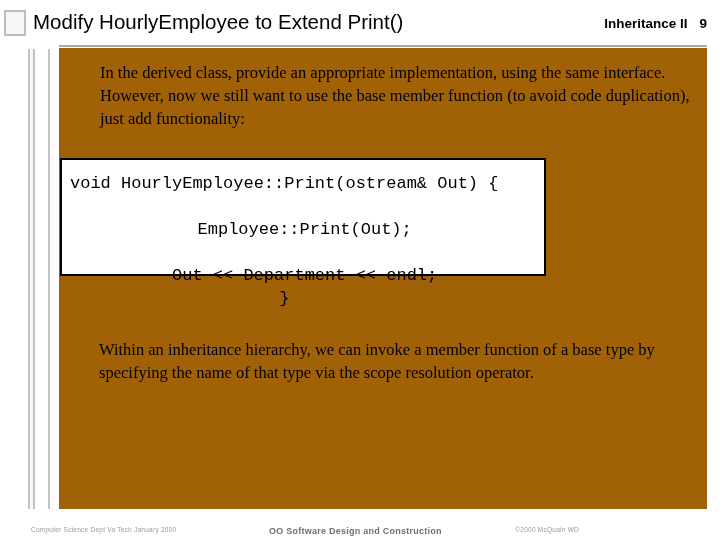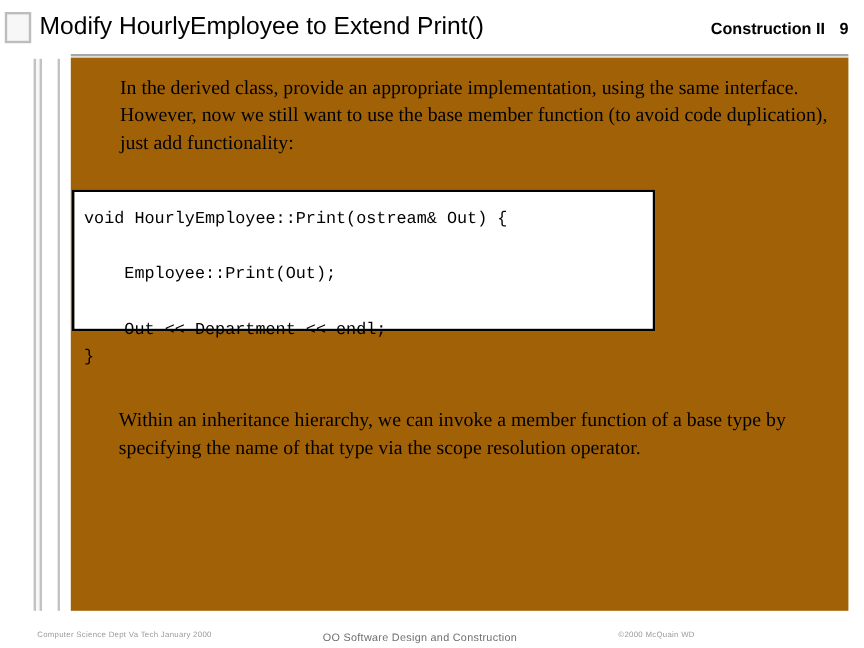--- a/index.html
+++ b/index.html
@@ -140,62 +140,64 @@
     height: 118px;
     background: #ffffff;
     border: 2px solid #000000;
     box-sizing: border-box;
   }
   .code-text {
     position: absolute;
     left: 8px;
     top: 12px;
     font-family: "Liberation Mono", monospace;
-    font-size: 14px;
+    font-size: 17px;
     line-height: 23px;
     color: #000000;
     white-space: pre;
     margin: 0;
+    text-align: center;
   }
 
   
   .footer-text {
     position: absolute;
     font-family: "Liberation Sans", sans-serif;
     font-size: 6.5px;
     color: #9a9a9a;
     white-space: nowrap;
     letter-spacing: 0.25px;
   }
   #footer-left {
     left: 31px;
     top: 526px;
   }
   #footer-center {
     left: 269px;
     top: 526px;
     font-size: 9px;
     color: #6f6f6f;
+    font-weight: bold;
   }
   #footer-right {
     right: 14px;
     top: 526px;
   }
 </style>
 </head>
 <body>
 
 <div id="slide">
 
   <div class="corner-square"></div>
 
   <div class="header">
     <div class="slide-title">Modify HourlyEmployee to Extend Print()</div>
     <div class="header-right">
-      <span class="header-chapter">Construction II</span><span class="header-pagenum">9</span>
+      <span class="header-chapter">Inheritance II</span><span class="header-pagenum">9</span>
     </div>
   </div>
 
   <div class="header-rule"></div>
 
   <div class="bar-outer"></div>
   <div class="bar-inner"></div>
 
   <div class="content-panel">
 

